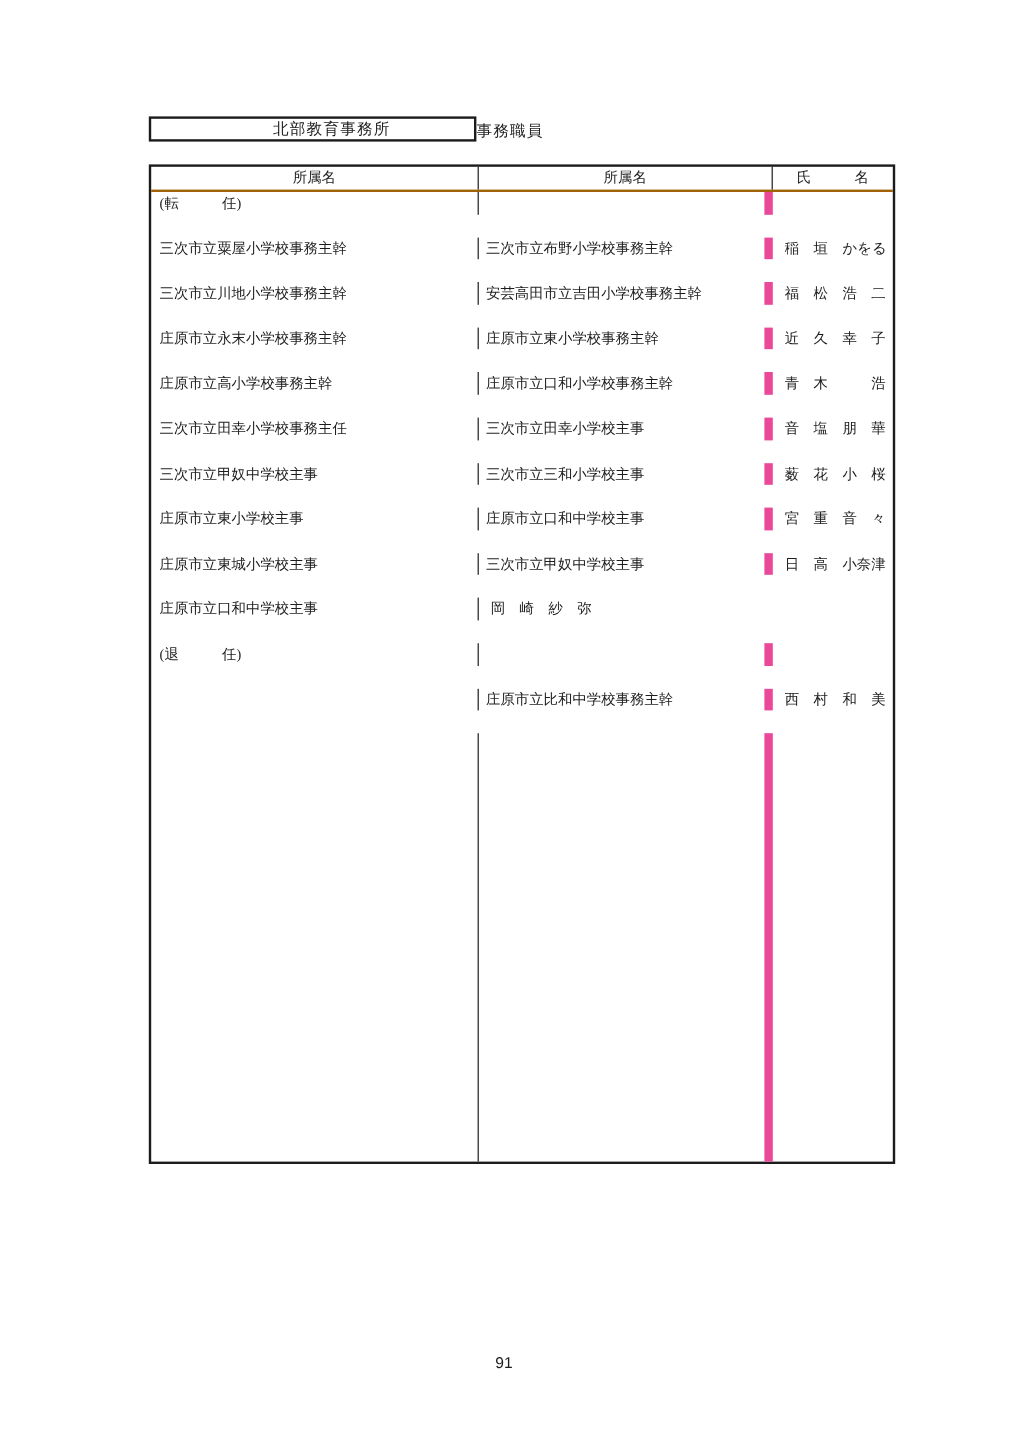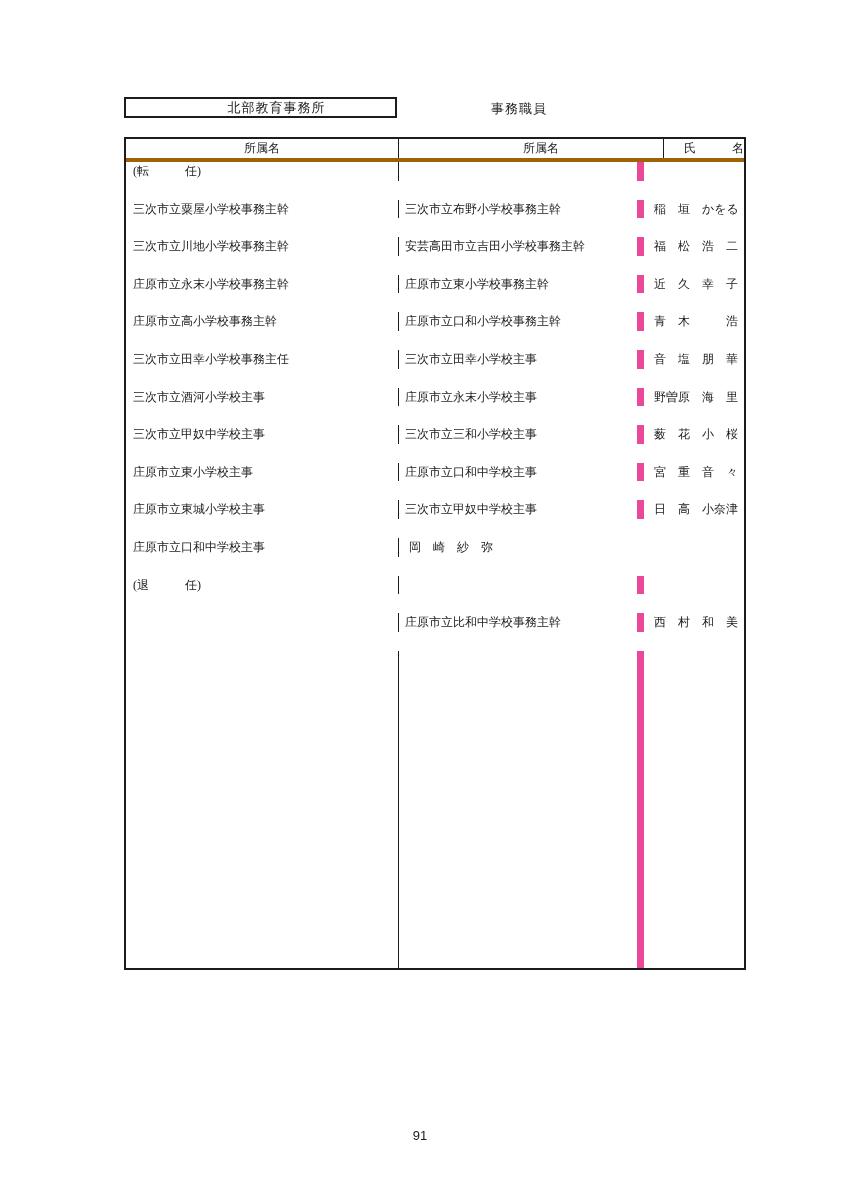--- a/index.html
+++ b/index.html
@@ -30,21 +30,20 @@
     justify-content: center;
     font-size: 13px;
     letter-spacing: 1px;
     padding-left: 32px;
   }
   .category-label {
     position: absolute;
     left: 397px;
     top: 100px;
     width: 244px;
-    text-align: center;
     font-size: 13px;
     letter-spacing: 1px;
   }
 
   
   .main-table {
     position: absolute;
     left: 124px;
     top: 137px;
     width: 622px;
@@ -52,23 +51,22 @@
     border: 2px solid #1c1c1c;
     box-sizing: border-box;
     display: flex;
     flex-direction: column;
     background: #ffffff;
   }
   .thead {
     display: flex;
     flex: 0 0 auto;
     height: 19px;
-    border-bottom: 4px solid #a16207;
+    border-bottom: 2px solid #a16207;
     box-sizing: content-box;
-    gap: 20px;
   }
   .th {
     font-size: 12px;
     line-height: 18px;
     text-align: center;
     box-sizing: border-box;
     white-space: nowrap;
     overflow: hidden;
   }
   .w1 { width: 273px; border-right: 1px solid #1c1c1c; }
@@ -156,25 +154,20 @@
     <div class="cell c2">庄原市立口和小学校事務主幹</div>
     <div class="cell c3">青　木　　　浩</div>
   </div>
 
   <div class="trow">
     <div class="cell c1">三次市立田幸小学校事務主任</div>
     <div class="cell c2">三次市立田幸小学校主事</div>
     <div class="cell c3">音　塩　朋　華</div>
   </div>
 
-  <div class="trow">
-    <div class="cell c1">三次市立酒河小学校主事</div>
-    <div class="cell c2">庄原市立永末小学校主事</div>
-    <div class="cell c3">野曽原　海　里</div>
-  </div>
 
   <div class="trow">
     <div class="cell c1">三次市立甲奴中学校主事</div>
     <div class="cell c2">三次市立三和小学校主事</div>
     <div class="cell c3">薮　花　小　桜</div>
   </div>
 
   <div class="trow">
     <div class="cell c1">庄原市立東小学校主事</div>
     <div class="cell c2">庄原市立口和中学校主事</div>

